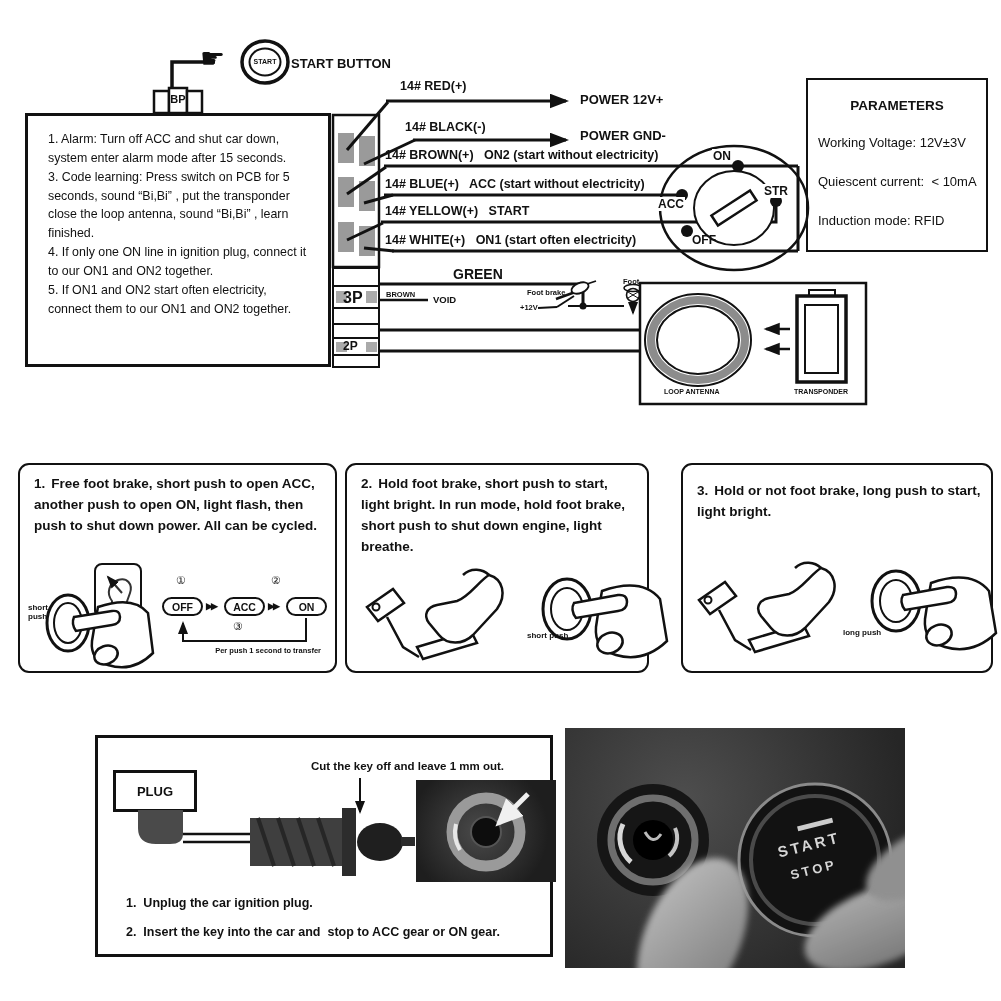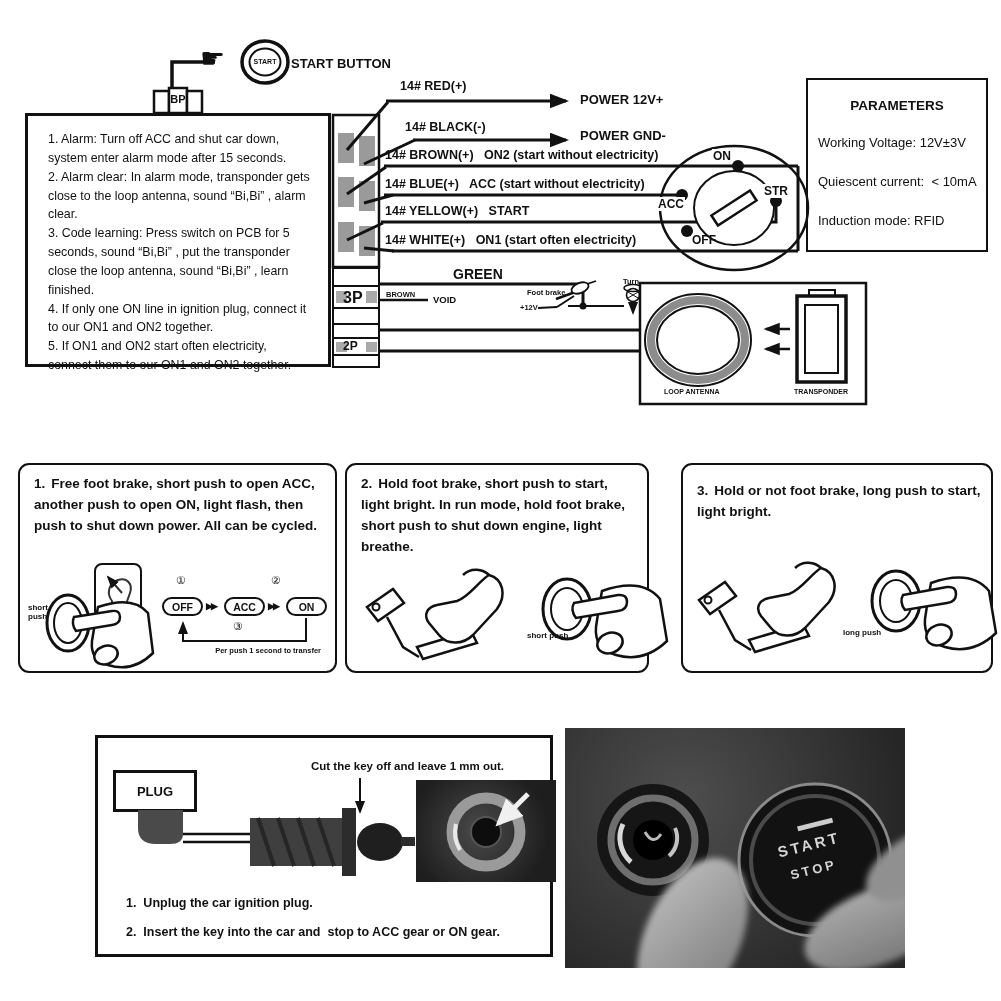--- a/index.html
+++ b/index.html
@@ -169,21 +169,20 @@
   </svg>
 
   <div class="abs" style="left:200px;top:42px;font-size:28px;">☛</div>
 
   <div class="abs" style="left:243px;top:58px;width:44px;text-align:center;font-size:7px;font-weight:bold;">START</div>
   <div class="lbl-big" style="left:291px;top:56px;">START BUTTON</div>
   <div class="abs" style="left:169px;top:93px;width:18px;text-align:center;font-size:11px;font-weight:bold;">BP</div>
 
   <div class="notes-box">
     <div class="note-line">1. Alarm: Turn off ACC and shut car down, system enter alarm mode after 15 seconds.</div>
-    <div class="note-line">2. Alarm clear: In alarm mode, transponder gets close to the loop antenna, sound  “Bi,Bi” , alarm clear.</div>
     <div class="note-line">3. Code learning: Press switch on PCB for 5 seconds, sound  “Bi,Bi” , put the transponder close the loop antenna, sound  “Bi,Bi” , learn finished.</div>
     <div class="note-line">4. If only one ON line in ignition plug, connect it to our ON1 and ON2 together.</div>
     <div class="note-line">5. If ON1 and  ON2 start often electricity, connect them to  our ON1 and  ON2 together.</div>
   </div>
 
   <div class="lbl" style="left:400px;top:79px;">14# RED(+)</div>
   <div class="lbl-big" style="left:580px;top:92px;">POWER 12V+</div>
   <div class="lbl" style="left:405px;top:120px;">14# BLACK(-)</div>
   <div class="lbl-big" style="left:580px;top:128px;">POWER GND-</div>
   <div class="lbl" style="left:385px;top:148px;">14# BROWN(+)   ON2 (start without electricity)</div>
@@ -203,21 +202,21 @@
     <div class="params-row">Induction mode: RFID</div>
   </div>
 
   <div class="lbl-big" style="left:453px;top:266px;font-size:14px;">GREEN</div>
   <div class="tiny" style="left:386px;top:290px;">BROWN</div>
   <div class="abs" style="left:433px;top:294px;font-size:9.5px;font-weight:bold;">VOID</div>
   <div class="abs" style="left:343px;top:289px;font-size:16px;font-weight:bold;">3P</div>
   <div class="abs" style="left:343px;top:339px;font-size:12px;font-weight:bold;">2P</div>
   <div class="tiny" style="left:527px;top:288px;">Foot brake</div>
   <div class="tiny" style="left:520px;top:303px;">+12V</div>
-  <div class="tiny" style="left:623px;top:277px;">Turn</div>
+  <div class="tiny" style="left:623px;top:277px;">Foot</div>
   <div class="tiny" style="left:664px;top:388px;font-size:7px;">LOOP ANTENNA</div>
   <div class="tiny" style="left:794px;top:388px;font-size:7px;">TRANSPONDER</div>
 
   <div class="step-box" style="left:18px;width:319px;">
     <div class="step-text">
       <span class="step-num">1.</span><span>Free foot brake, short push to open ACC, another push to open ON, light flash, then push to shut down power. All can be cycled.</span>
     </div>
     <div class="icon-square" style="left:74px;top:98px;width:48px;height:56px;">
       <svg width="44" height="52" viewBox="0 0 44 52">
         <defs>

